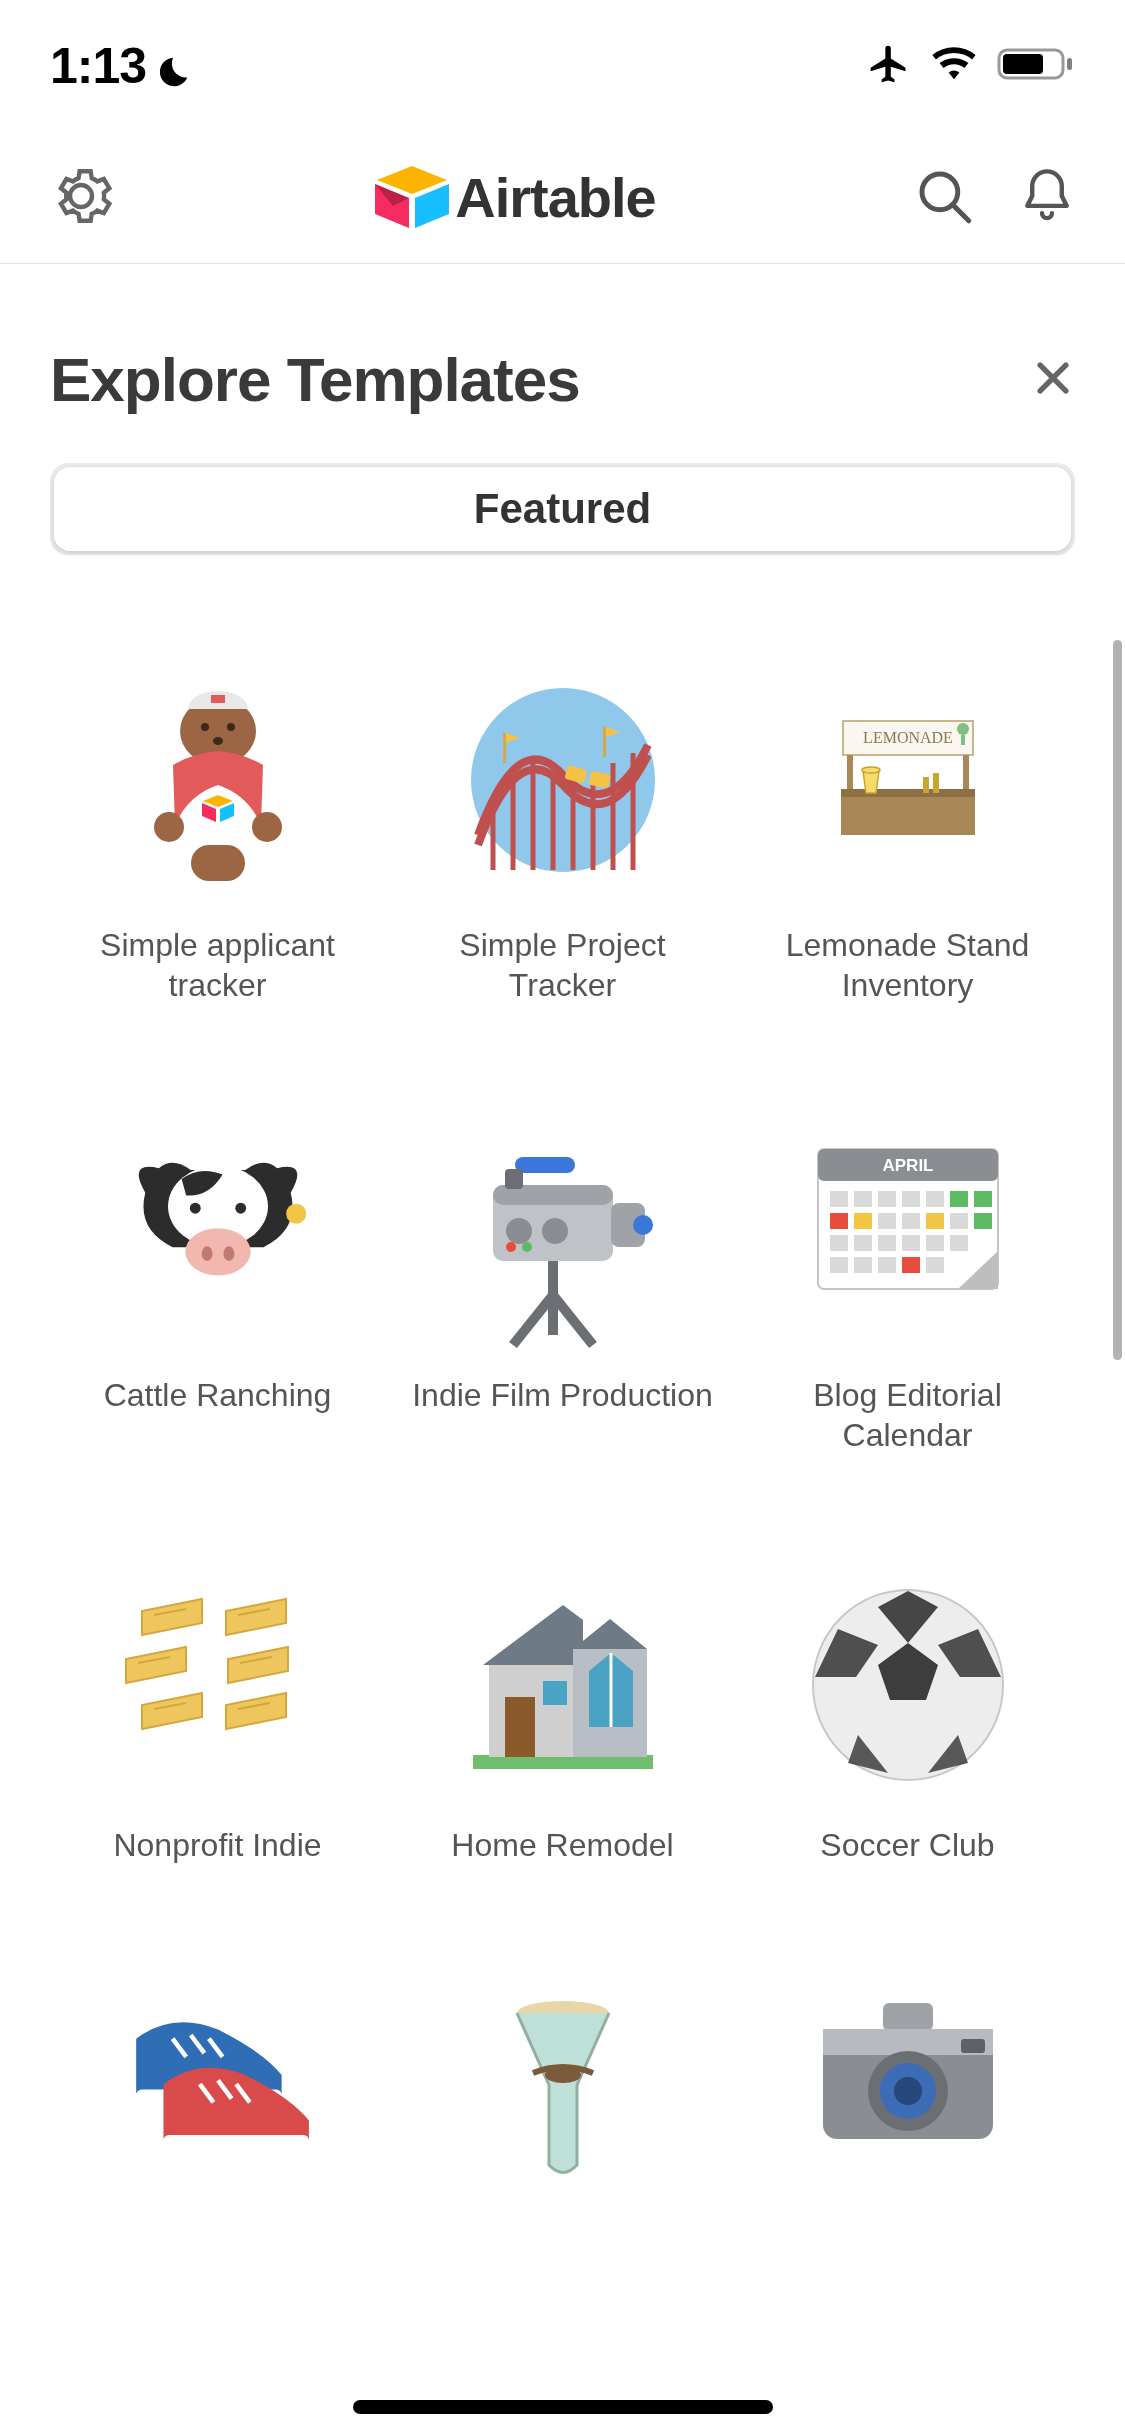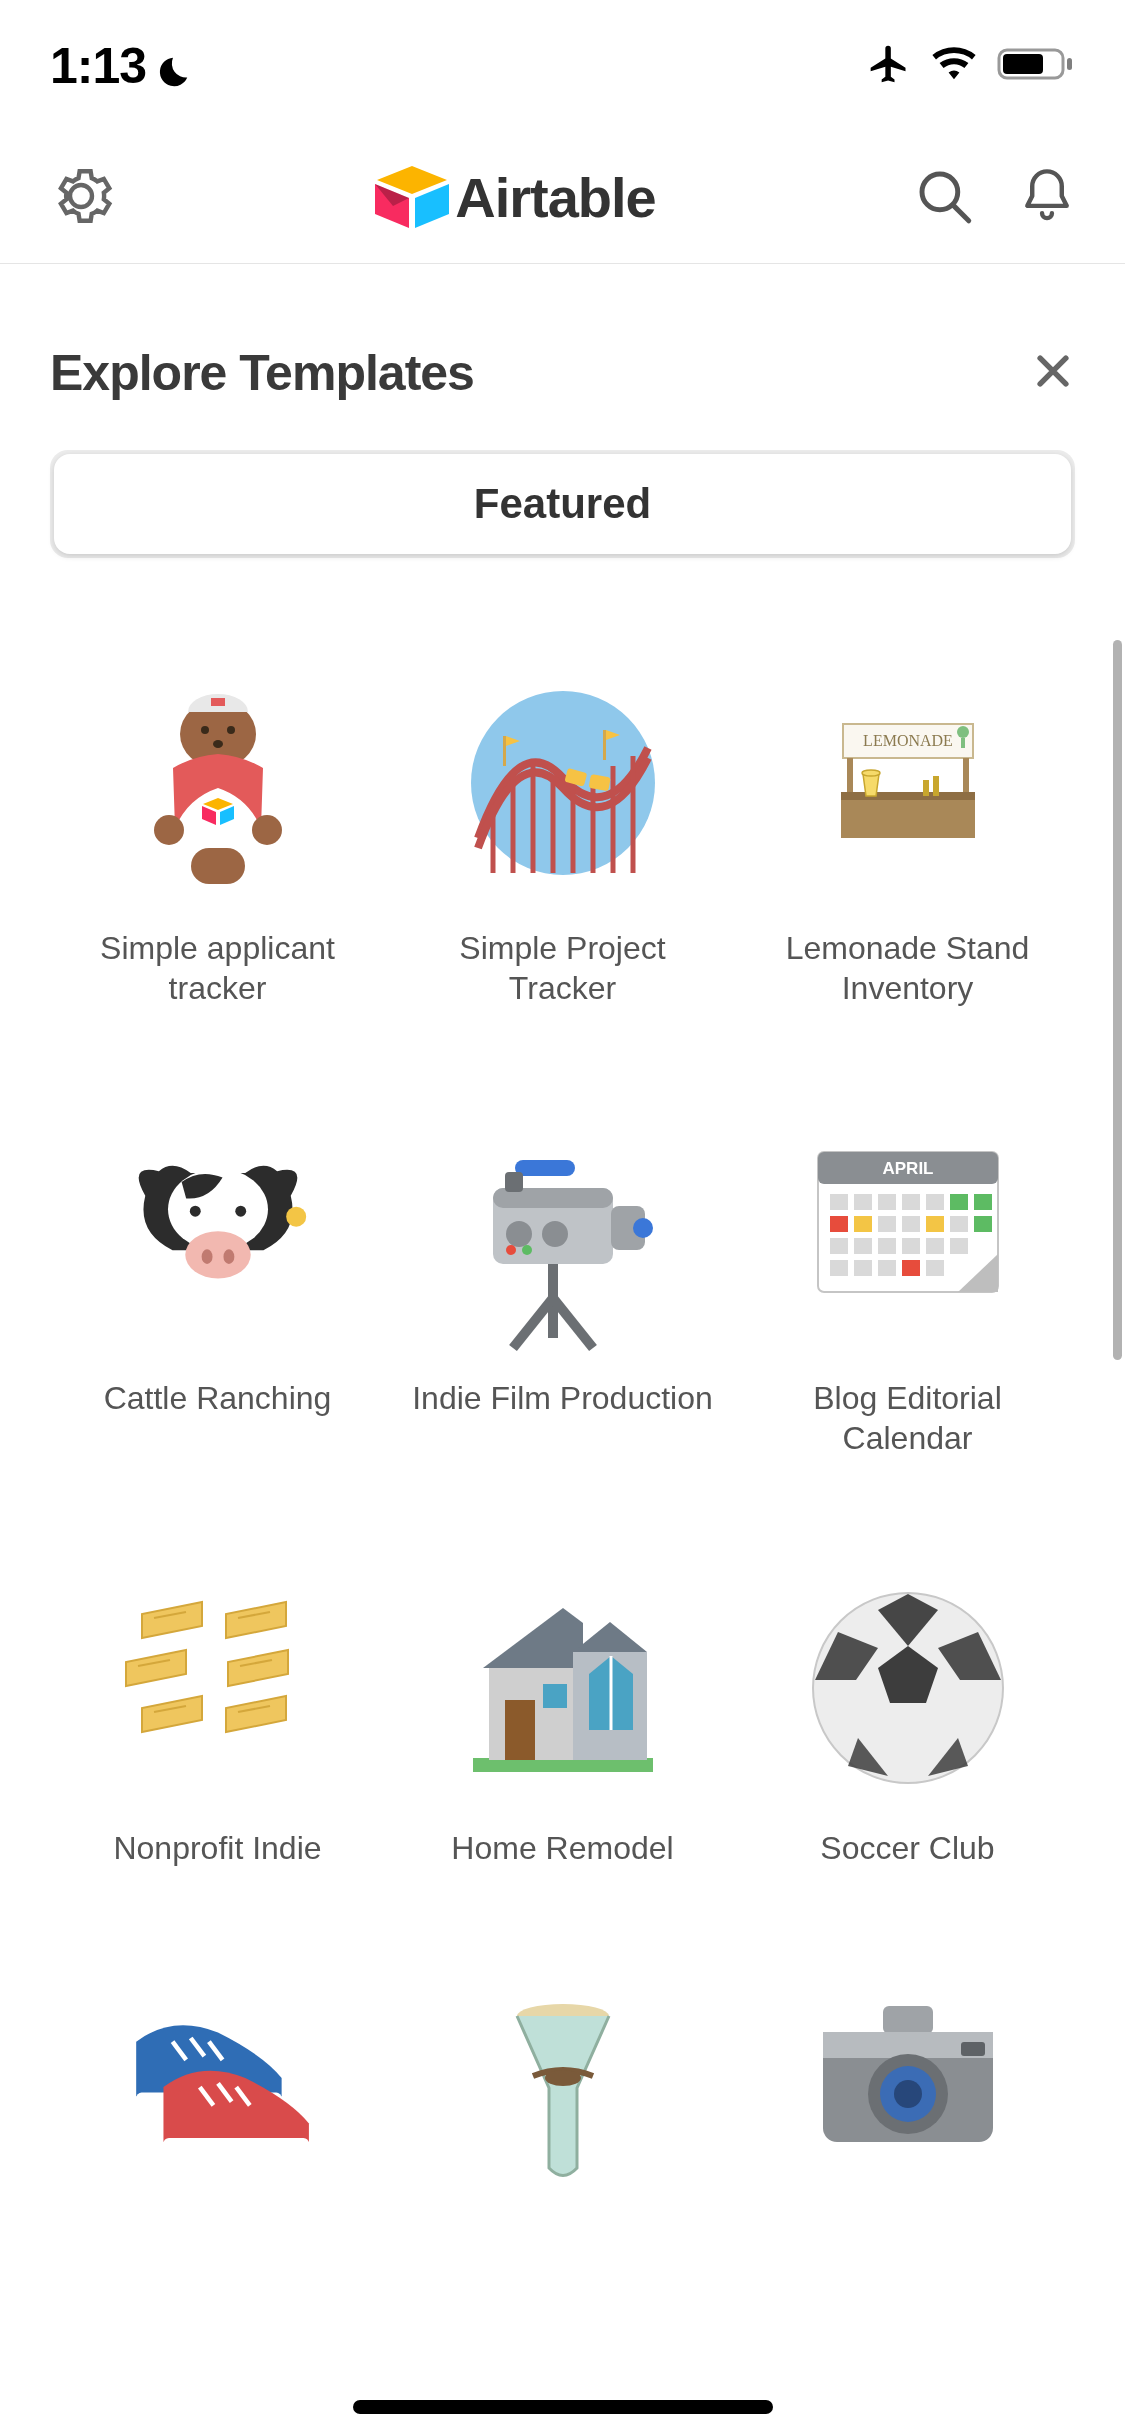--- a/index.html
+++ b/index.html
@@ -13,24 +13,24 @@
 
 
 .app-header { height: 132px; display: flex; justify-content: space-between; align-items: center; padding: 0 48px; border-bottom: 1.5px solid #e5e5e5; }
 .header-left, .header-right { display: flex; align-items: center; gap: 40px; }
 .brand { display: flex; align-items: center; }
 .brand-name { font-size: 56px; font-weight: 600; color: #333; letter-spacing: -1px; }
 
 
 .page { padding: 0 50px; }
 .title-row { display: flex; justify-content: space-between; align-items: center; margin-top: 80px; }
-.page-title { font-size: 50px; font-weight: 700; color: #3a3a3a; letter-spacing: -1px; }
-
-
-.segmented { display: flex; width: 100%; height: 108px; background: #ececec; border-radius: 18px; margin-top: 48px; padding: 4px; }
+.page-title { font-size: 62px; font-weight: 700; color: #3a3a3a; letter-spacing: -1px; }
+
+
+.segmented { display: flex; width: 100%; height: 92px; background: #ececec; border-radius: 18px; margin-top: 48px; padding: 4px; }
 .segment { flex: 1; display: flex; align-items: center; justify-content: center; font-size: 42px; font-weight: 500; color: #333; border-radius: 16px; cursor: pointer; }
 .segment.active { background: #fff; box-shadow: 0 2px 6px rgba(0,0,0,0.15); font-weight: 600; }
 
 
 .grid { display: grid; grid-template-columns: repeat(3, 1fr); margin-top: 130px; column-gap: 10px; row-gap: 130px; }
 .cell { display: flex; flex-direction: column; align-items: center; cursor: pointer; }
 .cell-icon { width: 200px; height: 200px; display: flex; align-items: flex-start; justify-content: center; }
 .cell-label { font-size: 32px; color: #555; text-align: center; margin-top: 40px; line-height: 1.25; max-width: 320px; }
 
 

